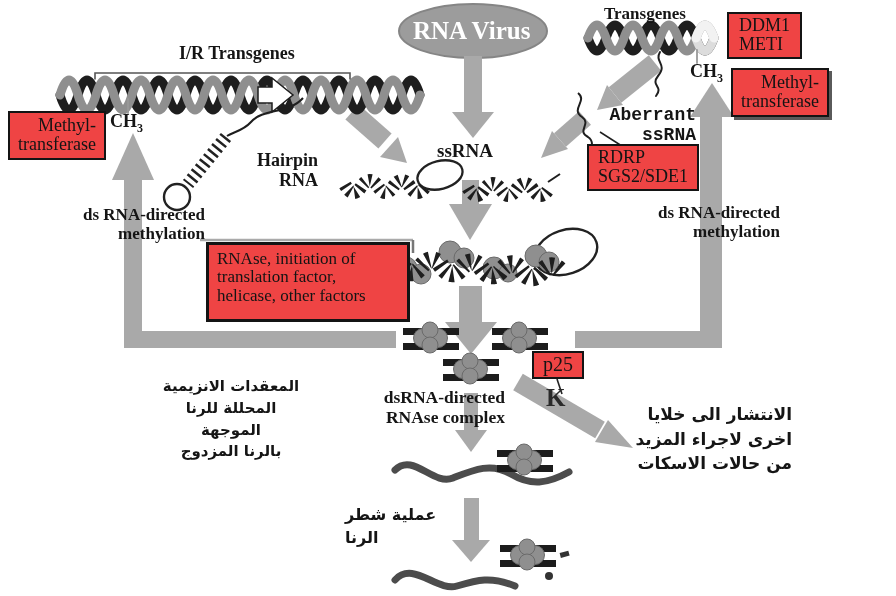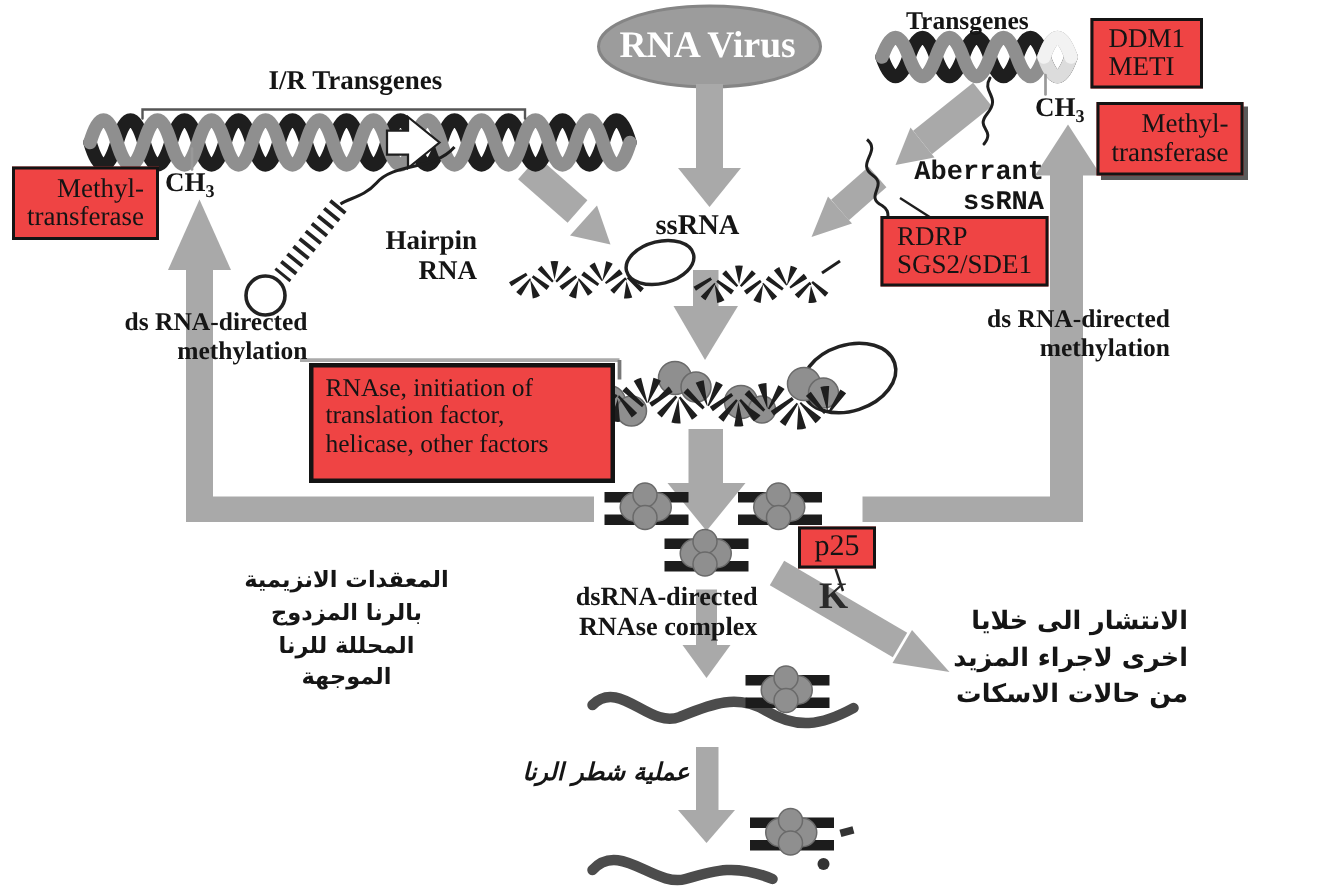--- a/index.html
+++ b/index.html
@@ -230,27 +230,27 @@
 
   <div class="t" style="left:546px;top:384px;font-size:25px;color:#2a2a2a;">K</div>
 
   <div class="t ctr" style="left:300px;top:388px;width:205px;font-size:17.5px;">
     <span style="display:block">dsRNA-directed</span>
     <span style="display:block">RNAse complex</span>
   </div>
 
   <div class="ar" style="left:156px;top:376px;width:150px;font-size:15px;text-align:center;">
     <span style="display:block">المعقدات الانزيمية</span>
+    <span style="display:block">المحللة للرنا الموجهة</span>
     <span style="display:block">بالرنا المزدوج</span>
-    <span style="display:block">المحللة للرنا الموجهة</span>
   </div>
 
   <div class="ar" style="left:606px;top:402px;width:186px;font-size:17px;text-align:right;">
     <span style="display:block">الانتشار الى خلايا</span>
     <span style="display:block">اخرى لاجراء المزيد</span>
     <span style="display:block">من حالات الاسكات</span>
   </div>
 
-  <div class="ar" style="left:345px;top:503px;width:118px;font-size:16px;text-align:center;font-style:italic;">
+  <div class="ar" style="left:345px;top:503px;width:118px;font-size:16px;text-align:left;">
     <span>عملية شطر الرنا</span>
   </div>
 
 </div>
 
 </body></html>

